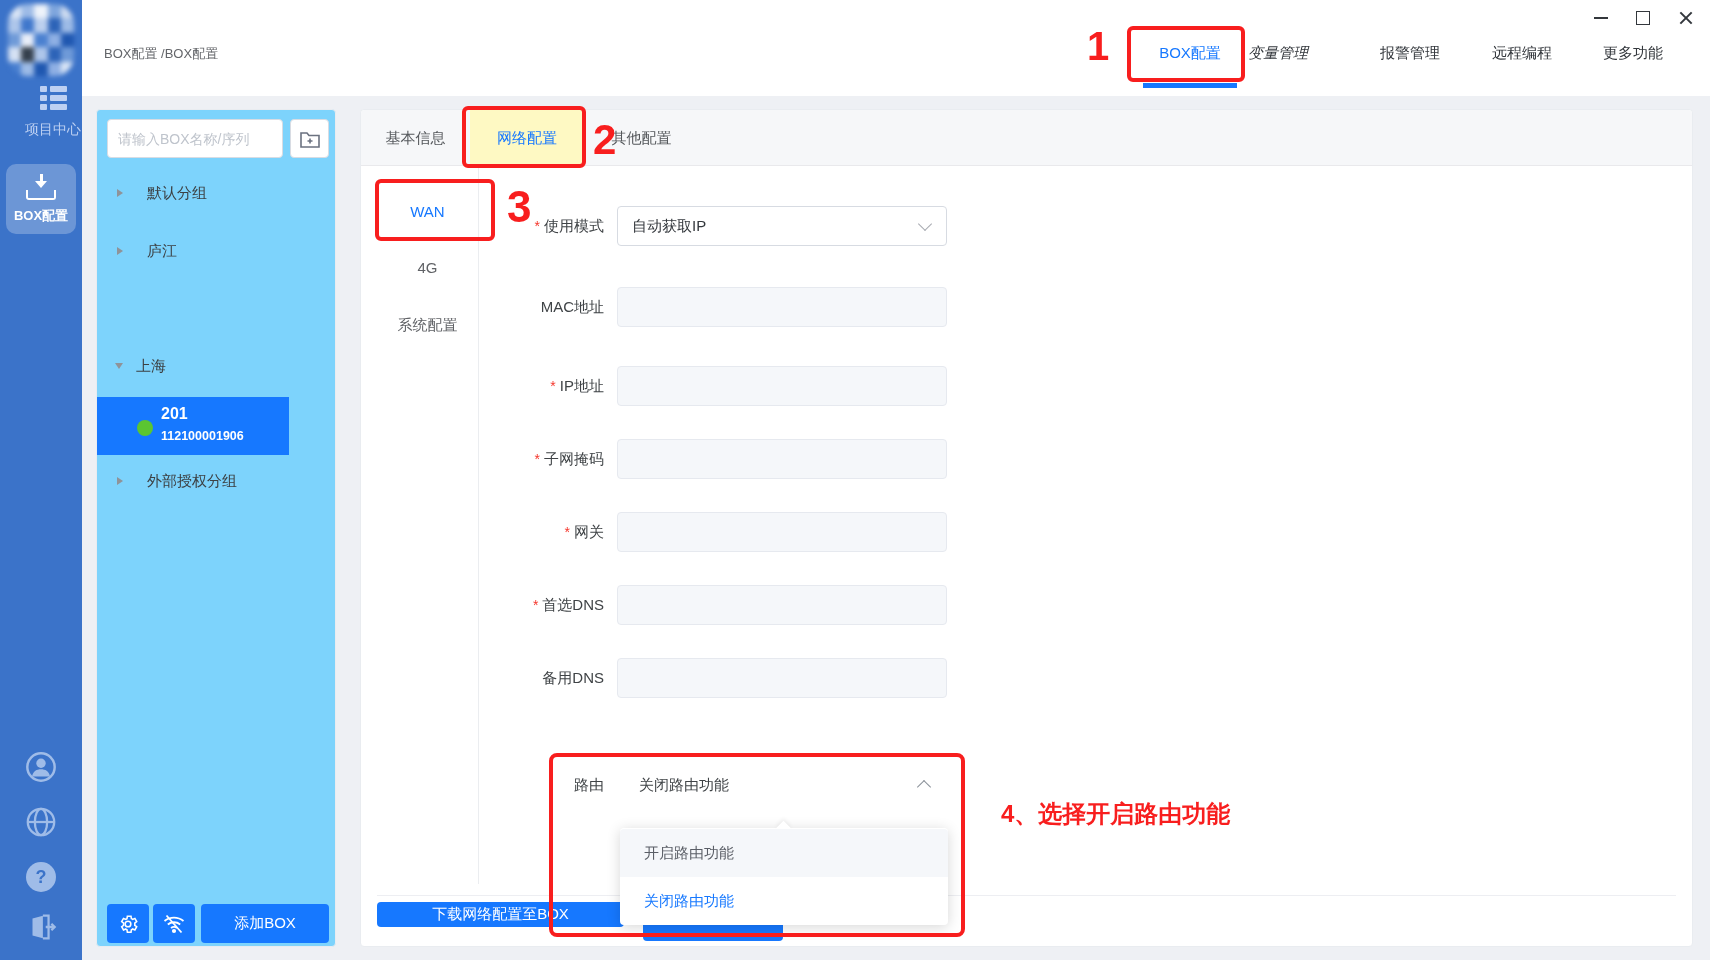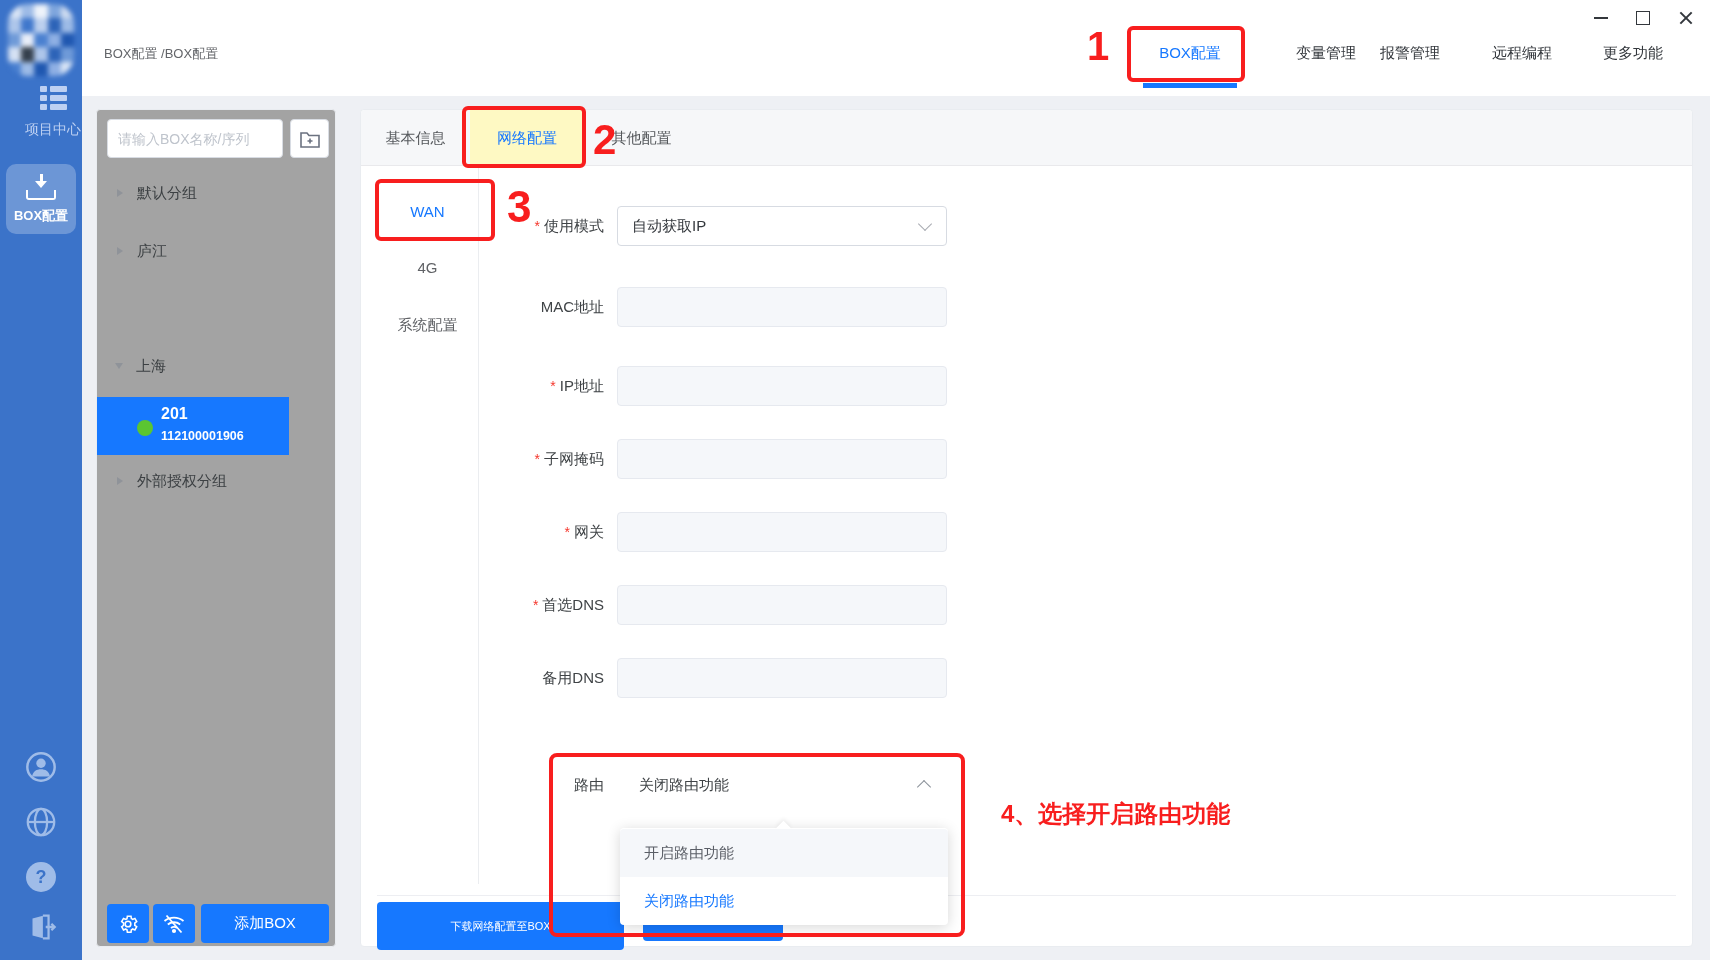--- a/index.html
+++ b/index.html
@@ -32,30 +32,30 @@
   .nav-active{color:#1678ff;}
   .nav-underline{left:1061px;top:83px;width:94px;height:5px;background:#1678ff;}
   .winbtn{top:4px;width:32px;height:28px;display:flex;align-items:center;justify-content:center;}
   .min-glyph{width:14px;height:2px;background:#33373c;}
   .max-glyph{width:12px;height:12px;border:1.6px solid #33373c;}
   .close-glyph{position:relative;width:16px;height:16px;}
   .close-glyph:before,.close-glyph:after{content:"";position:absolute;left:7px;top:0;width:2px;height:16px;background:#33373c;}
   .close-glyph:before{transform:rotate(45deg);}
   .close-glyph:after{transform:rotate(-45deg);}
   
-  #device-panel{left:96px;top:109px;width:240px;height:838px;background:#a3a3a3;border:1px solid #e9ecf0;border-radius:4px;box-sizing:border-box;}
+  #device-panel{left:96px;top:109px;width:240px;height:838px;background:#7dd3fc;border:1px solid #e9ecf0;border-radius:4px;box-sizing:border-box;}
   .search-input{left:10px;top:9px;width:176px;height:39px;box-sizing:border-box;border:1px solid #d8dce3;border-radius:4px;
     padding:0 10px;font-size:14px;color:#333;outline:none;font-family:inherit;}
   .search-input::placeholder{color:#bfc4cc;}
   .folder-btn{left:193px;top:9px;width:39px;height:39px;box-sizing:border-box;border:1px solid #d8dce3;border-radius:4px;
     background:#fff;display:flex;align-items:center;justify-content:center;cursor:pointer;}
   .tree-row{left:0;width:240px;height:34px;display:flex;align-items:center;cursor:pointer;}
   .tri-r{width:0;height:0;border-top:4.5px solid transparent;border-bottom:4.5px solid transparent;border-left:6px solid #8f9399;margin-left:20px;}
   .tri-d{width:0;height:0;border-left:4.5px solid transparent;border-right:4.5px solid transparent;border-top:6px solid #8f9399;margin-left:18px;}
-  .tree-lbl{margin-left:14px;font-size:15px;color:#3c4043;}
+  .tree-lbl{margin-left:24px;font-size:15px;color:#3c4043;}
   .sel-row{left:0;top:287px;width:192px;height:58px;background:#1678ff;cursor:pointer;}
   .sel-dot{position:absolute;left:40px;top:23px;width:16px;height:16px;border-radius:50%;background:#5bc531;}
   .sel-name{position:absolute;left:64px;top:8px;color:#fff;font-size:16px;font-weight:bold;}
   .sel-serial{position:absolute;left:64px;top:32px;color:#fff;font-size:12.5px;font-weight:bold;}
   .tool-btn{top:794px;width:42px;height:39px;background:#1678ff;border:none;border-radius:4px;display:flex;
     align-items:center;justify-content:center;cursor:pointer;}
   .add-btn{left:104px;top:794px;width:128px;height:39px;background:#1678ff;border:none;border-radius:4px;color:#fff;
     font-size:15px;cursor:pointer;font-family:inherit;}
   
   #main-panel{left:360px;top:109px;width:1333px;height:838px;background:#fff;border:1px solid #e9ecf0;border-radius:4px;box-sizing:border-box;}
@@ -79,22 +79,22 @@
   .route-value{font-size:15px;color:#3f4346;}
   .dropdown{left:259px;top:718px;width:328px;height:97px;background:#fff;border-radius:4px;
     box-shadow:0 2px 14px rgba(0,0,0,.16);z-index:20;}
   .dd-arrow{position:absolute;left:158px;top:-5px;width:11px;height:11px;background:#fff;transform:rotate(45deg);
     box-shadow:-2px -2px 4px rgba(0,0,0,.05);}
   .dd-opt{position:absolute;left:0;width:328px;height:48px;line-height:48px;padding-left:24px;box-sizing:border-box;
     font-size:15px;cursor:pointer;}
   .dd-opt1{top:1px;background:#f5f7fa;color:#5a5e66;border-radius:4px 4px 0 0;}
   .dd-opt2{top:49px;color:#1678ff;border-radius:0 0 4px 4px;}
   .footer-divider{left:16px;top:785px;width:1299px;border-top:1px solid #edeef2;}
-  .dl-btn{left:16px;top:792px;width:247px;height:48px;background:#1678ff;border:none;border-radius:4px;color:#fff;
-    font-size:11px;cursor:pointer;z-index:5;font-family:inherit;}
+  .dl-btn{left:16px;top:792px;width:247px;height:25px;background:#1678ff;border:none;border-radius:4px;color:#fff;
+    font-size:15px;cursor:pointer;z-index:5;font-family:inherit;}
   .obscured-btn{left:282px;top:792px;width:140px;height:39px;background:#1678ff;border:none;border-radius:4px;z-index:5;cursor:pointer;}
   
   .red-box{border:4px solid #f81e1e;border-radius:6px;z-index:40;pointer-events:none;}
   .red-num{color:#f81e1e;font-weight:bold;z-index:40;pointer-events:none;}
 </style>
 </head>
 <body>
 
 <div id="app">
 
@@ -178,21 +178,21 @@
         <path d="M23 18 h9 M29 14.5 l3.5 3.5 -3.5 3.5" fill="none" stroke="#9fbce8" stroke-width="2.4"></path>
       </svg>
     </div>
   </aside>
 
   <header id="header" class="abs">
     <div class="abs breadcrumb">BOX配置 /BOX配置</div>
 
     <div class="abs nav-item nav-active" style="left:1056px;">BOX配置</div>
     <div class="abs nav-underline"></div>
-    <div class="abs nav-item" style="left:1192px;">变量管理</div>
+    <div class="abs nav-item" style="left:1144px;font-style:italic;">变量管理</div>
     <div class="abs nav-item" style="left:1276px;">报警管理</div>
     <div class="abs nav-item" style="left:1388px;">远程编程</div>
     <div class="abs nav-item" style="left:1499px;">更多功能</div>
 
     <div class="abs red-num" style="left:1005px;top:24px;font-size:40px;">1</div>
     <div class="abs red-box" style="left:1045px;top:26px;width:110px;height:48px;"></div>
 
     <div class="abs winbtn" style="left:1503px;">
         <span class="min-glyph"></span>
       </div>

